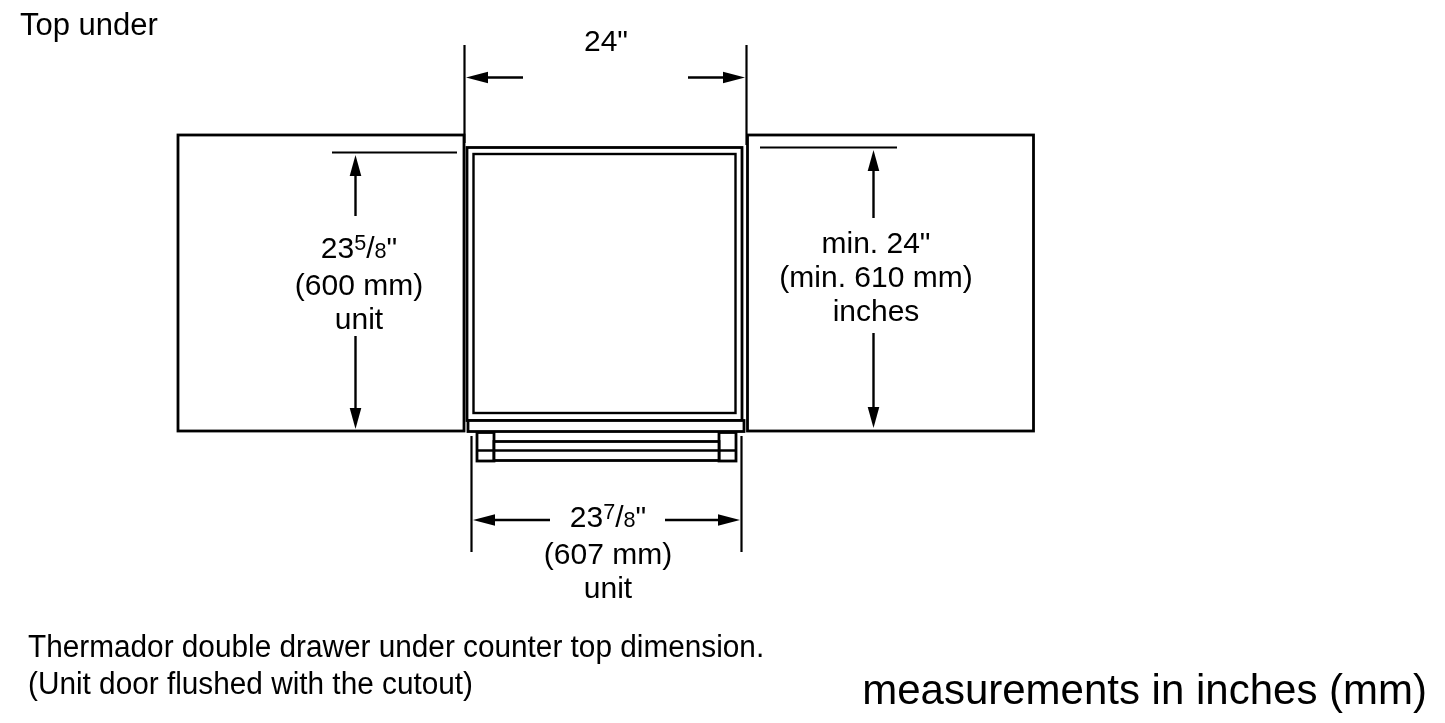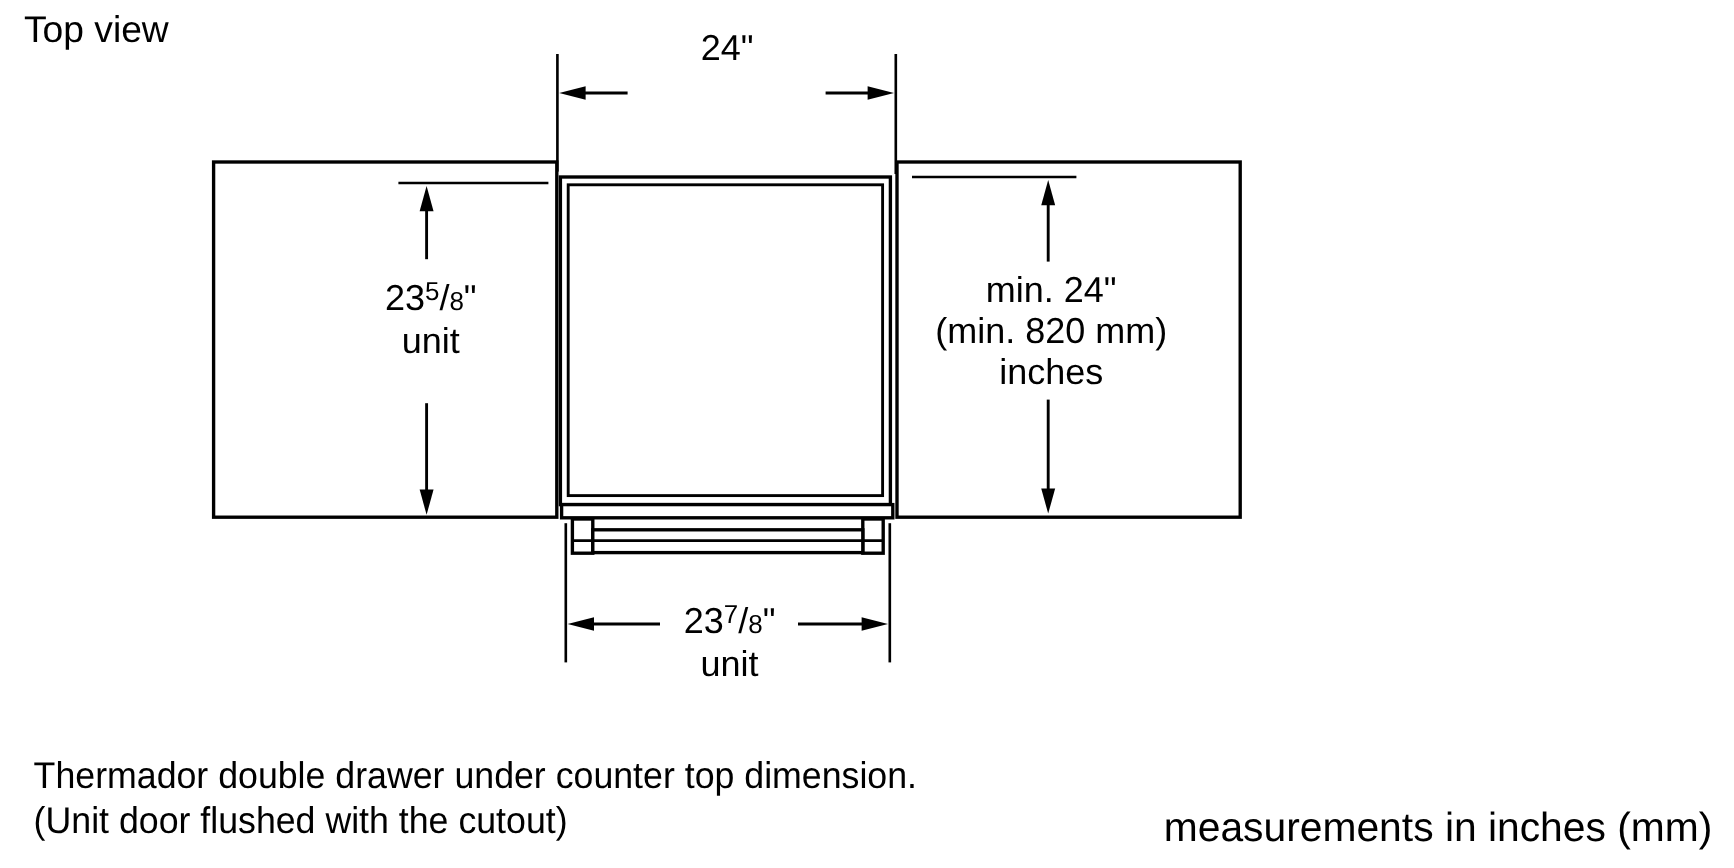--- a/index.html
+++ b/index.html
@@ -53,21 +53,21 @@
     font-size: 31px;
     line-height: 37px;
     white-space: nowrap;
     transform: scaleX(0.96);
     transform-origin: left top;
   }
   .footnote {
     position: absolute;
     right: 18px;
     top: 673px;
-    font-size: 34px;
+    font-size: 42px;
     line-height: 34px;
     white-space: nowrap;
   }
 </style>
 </head>
 <body>
 
 <div class="canvas">
 
   <svg class="linework" viewBox="0 0 1445 723">
@@ -105,39 +105,41 @@
     <polygon points="873.5,428 867.7,407 879.3,407" fill="#000"></polygon>
 
     <line x1="471.5" y1="436" x2="471.5" y2="552" stroke="#000" stroke-width="2.2"></line>
     <line x1="741.5" y1="436" x2="741.5" y2="552" stroke="#000" stroke-width="2.2"></line>
     <line x1="494" y1="520" x2="550" y2="520" stroke="#000" stroke-width="2.4"></line>
     <polygon points="473,520 495,514.3 495,525.7" fill="#000"></polygon>
     <line x1="665" y1="520" x2="719" y2="520" stroke="#000" stroke-width="2.4"></line>
     <polygon points="740,520 718,514.3 718,525.7" fill="#000"></polygon>
   </svg>
 
-  <div class="title">Top view</div>
+  <div class="title">Top under</div>
 
   <div class="dim-block dim-top">
     <div>24"</div>
   </div>
 
   <div class="dim-block dim-left">
     <div><span>23</span><span class="fr-num">5</span><span class="fr-slash">/</span><span class="fr-den">8</span><span>"</span></div>
+    <div>(600 mm)</div>
     <div>unit</div>
   </div>
 
   <div class="dim-block dim-right">
     <div>min. 24"</div>
-    <div>(min. 820 mm)</div>
+    <div>(min. 610 mm)</div>
     <div>inches</div>
   </div>
 
   <div class="dim-block dim-bottom">
     <div><span>23</span><span class="fr-num">7</span><span class="fr-slash">/</span><span class="fr-den">8</span><span>"</span></div>
+    <div>(607 mm)</div>
     <div>unit</div>
   </div>
 
   <div class="caption">
     <div>Thermador double drawer under counter top dimension.</div>
     <div>(Unit door flushed with the cutout)</div>
   </div>
 
   <div class="footnote">measurements in inches (mm)</div>
 

